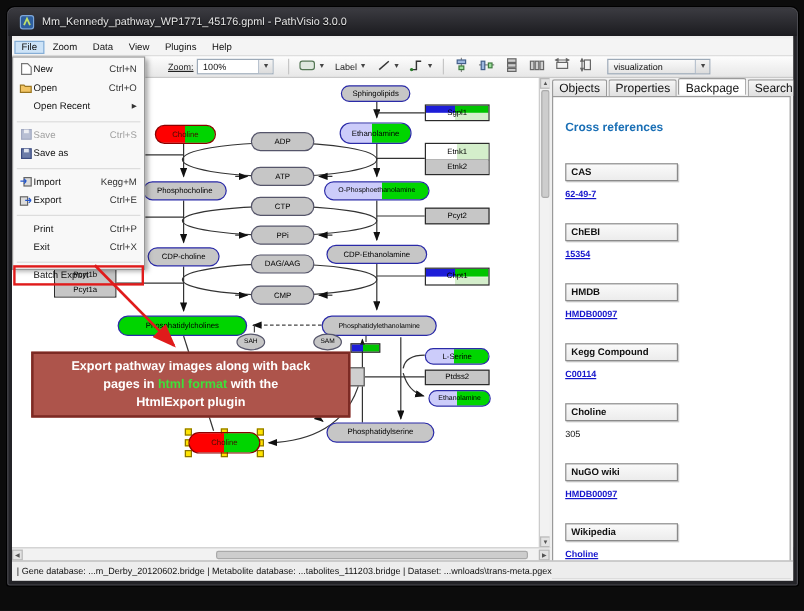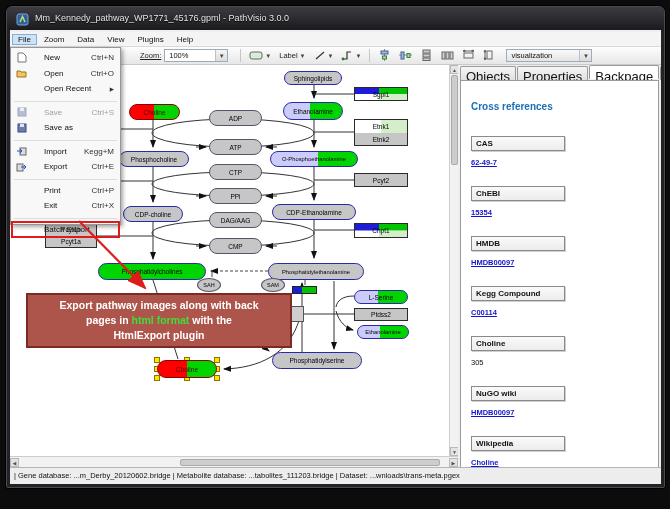--- a/index.html
+++ b/index.html
@@ -81,21 +81,21 @@
   
   .vscroll{position:absolute;left:439px;top:0;width:9px;height:391px;background:#f2f2f2;border-left:1px solid #ccc;box-sizing:border-box;}
   .hscroll{position:absolute;left:0;top:391px;width:448px;height:11px;background:#f2f2f2;border-top:1px solid #ccc;box-sizing:border-box;}
   .sb-btn{position:absolute;background:#e3e3e3;border:1px solid #b9b9b9;box-sizing:border-box;
     font-size:5px;color:#555;text-align:center;}
   .sb-thumb{position:absolute;background:#cdcdcd;border:1px solid #aaa;box-sizing:border-box;border-radius:2px;}
 
   
   .panel{position:absolute;left:448px;top:0;width:203px;height:391px;background:#efefef;}
   .tabs{position:absolute;left:2px;top:1px;height:14px;display:flex;}
-  .tab{font-size:13px;color:#111;background:linear-gradient(#f6f6f6,#e0e0e0);border:1px solid #9a9a9a;
+  .tab{font-size:10px;color:#111;background:linear-gradient(#f6f6f6,#e0e0e0);border:1px solid #9a9a9a;
     border-bottom:none;padding:2px 5px 0 5px;margin-right:1px;border-radius:2px 2px 0 0;}
   .tab.active{background:#fff;font-weight:normal;position:relative;top:-1px;padding-top:3px;}
   .panel-body{position:absolute;left:2px;top:15px;right:2px;bottom:-26px;background:#fff;
     border:1px solid #9a9a9a;box-sizing:border-box;padding:0 0 0 10px;overflow:hidden;}
   .xref-heading{color:#1a6fb5;font-weight:bold;font-size:10px;margin-top:20px;}
   .sections{margin-top:24px;}
   .xsec{margin-bottom:17px;}
   .xsec .hdrbox{width:84px;border:1px solid #8a8a8a;background:linear-gradient(#fafafa,#ececec);
     font-size:8px;font-weight:bold;color:#111;padding:2px 4px;box-shadow:1px 1px 0 #cfcfcf;}
   .xsec .val{display:inline-block;margin-top:6px;font-size:7.5px;font-weight:bold;}
@@ -107,21 +107,21 @@
     border-top:1px solid #b5b5b5;font-size:7.5px;color:#111;line-height:15px;padding-left:4px;
     box-sizing:border-box;white-space:nowrap;}
 
   
   .filemenu{position:absolute;left:0;top:17px;width:111px;height:178px;background:#f8f8f8;
     border:1px solid #979797;box-shadow:2px 2px 4px rgba(0,0,0,.35);z-index:50;box-sizing:border-box;
     padding-top:2px;}
   .fm-item{position:relative;height:15.5px;display:flex;align-items:center;font-size:8px;color:#111;
     padding:0 6px 0 4px;}
   .fm-item .fico{width:13px;height:11px;display:flex;align-items:center;justify-content:center;}
-  .fm-item .flabel{margin-left:16px;text-align:right;}
+  .fm-item .flabel{margin-left:0;text-align:right;}
   .fm-item .fshort{margin-left:auto;color:#333;}
   .fm-item.disabled .flabel,.fm-item.disabled .fshort{color:#a0a0a0;}
   .fm-item.disabled .fico{opacity:.45;}
   .fm-item .subarrow{margin-left:auto;font-size:5.5px;color:#333;}
   .fm-sep{height:4px;border-bottom:1px solid #ddd;margin:0 3px 3px 3px;}
   .fm-item.annotated::after{content:"";position:absolute;left:0;right:0;top:-1px;bottom:-1px;
     border:2px solid #e01b1b;pointer-events:none;}
 
   .annot-svg{position:absolute;left:0;top:0;z-index:60;pointer-events:none;}
 </style>

